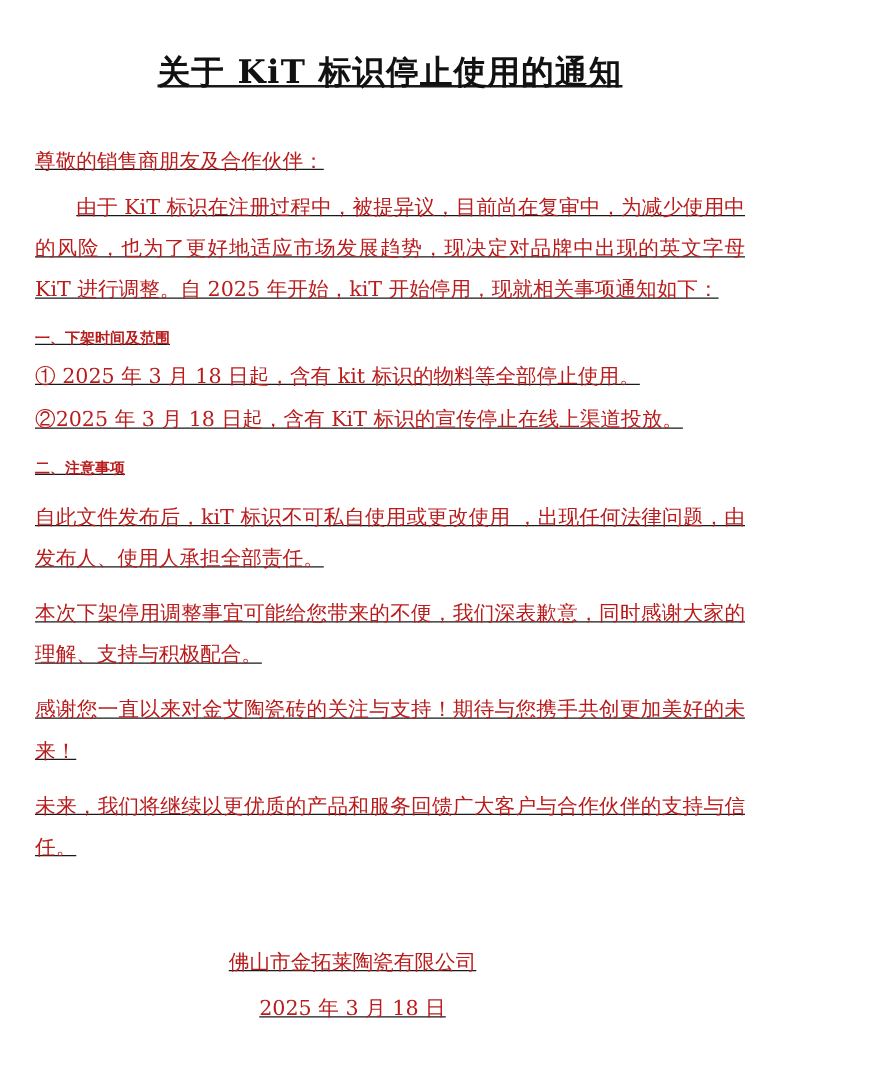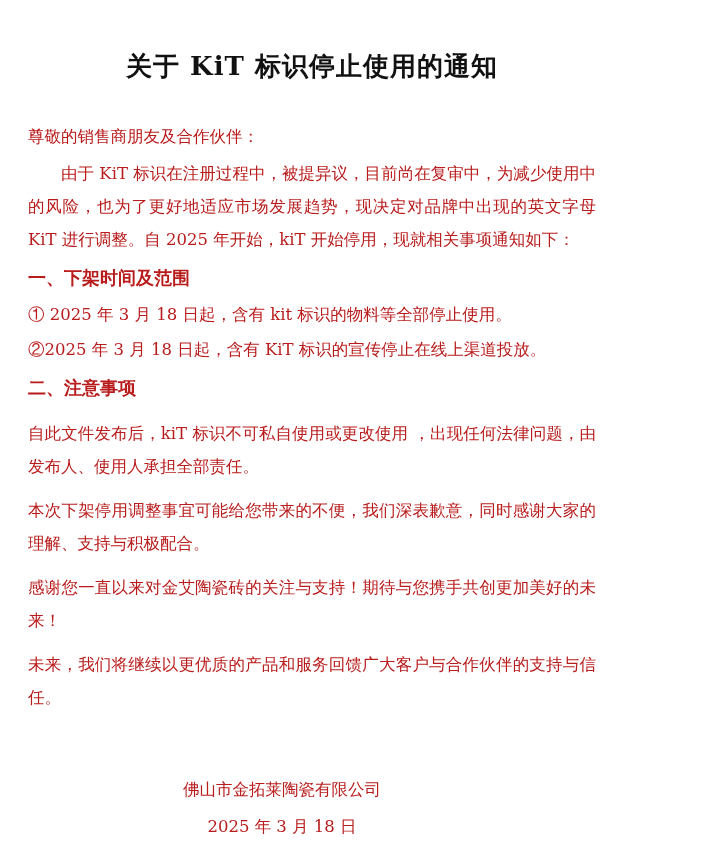--- a/index.html
+++ b/index.html
@@ -12,23 +12,24 @@
     height: 868px;
     font-family: "DejaVu Serif", "Liberation Serif", serif;
     color: #1a1a1a;
     -webkit-font-smoothing: antialiased;
   }
   .page {
     position: relative;
     width: 624px;
     height: 868px;
     box-sizing: border-box;
-    padding: 8px 28px;
+    padding: 0 28px;
     background: #fff;
     overflow: hidden;
+    text-decoration: underline;
   }
   .doc-title {
     text-align: center;
     font-size: 26px;
     font-weight: bold;
     letter-spacing: 1px;
     margin: 40px 0 0 0;
     line-height: 1.4;
     color: #111;
   }
@@ -44,23 +45,23 @@
     color: #b91c1c;
   }
   .salutation {
     margin-bottom: 4px;
   }
   .indent {
     text-indent: 2em;
   }
   .section-head {
     font-weight: bold;
-    margin-top: 4px;
+    margin-top: 10px;
     margin-bottom: 2px;
-    font-size: 18px;
+    font-size: 12px;
   }
   .list-item {
     margin-top: 2px;
   }
   .para {
     margin-top: 11px;
   }
   .signature {
     margin-top: 58px;
     text-align: right;

